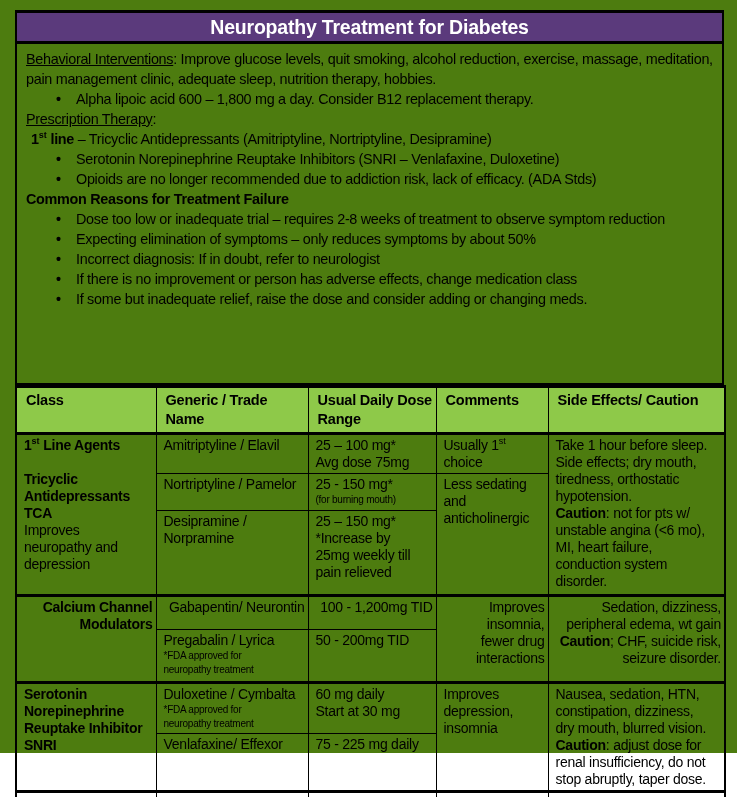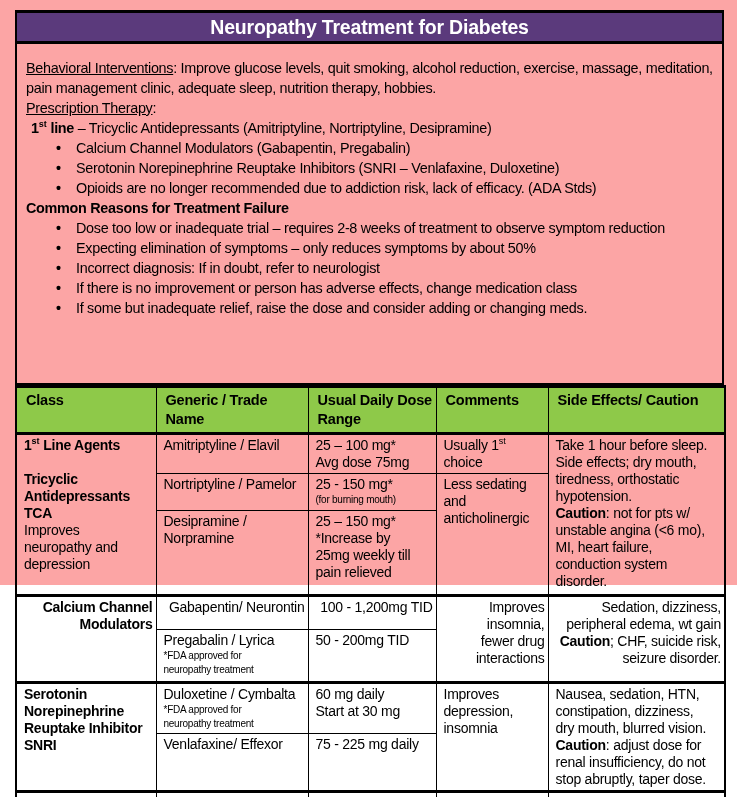--- a/index.html
+++ b/index.html
@@ -1,37 +1,37 @@
 <!DOCTYPE html>
 <html style="--header-purple: #5B3A7C; --table-green: #8EC949;"><head>
 <meta charset="utf-8">
 <style>
   * { margin:0; padding:0; box-sizing:border-box; }
   html,body { background:#fff; }
   body {
     width:737px; height:797px; overflow:hidden;
     font-family:"Liberation Sans", sans-serif; color:#000;
   }
-  .page { width:737px; height:585px; padding:10px 13px 0 15px; background:#fca5a5; }
+  .page { width:737px; height:753px; padding:10px 13px 0 15px; background:#4d7c0f; }
 
   
   .title-bar {
     border:2px solid #000; border-top:3px solid #000; border-bottom:0;
     background:var(--header-purple, #5B3A7C);
     height:31px; display:flex; align-items:center; justify-content:center;
   }
   .title-bar h1 {
     color:#fff; font-size:19.5px; font-weight:bold; letter-spacing:-0.2px;
   }
 
   
   .intro {
     border:2px solid #000; border-top:3px solid #000;
     height:344px; overflow:hidden;
-    padding:14px 8px 0 9px;
+    padding:5px 8px 0 9px;
     font-size:14.4px; line-height:20px; letter-spacing:-0.3px;
   }
   .intro p { margin:0; }
   .u { text-decoration:underline; }
   .b { font-weight:bold; }
   .nw { white-space:nowrap; }
   .indent { padding-left:5px; }
   .bullets { list-style:none; }
   .bullets li { position:relative; padding-left:50px; white-space:nowrap; }
   .bullets li::before {
@@ -76,26 +76,28 @@
 
 <div class="page">
 
   <header class="title-bar">
     <h1>Neuropathy Treatment for Diabetes</h1>
   </header>
 
   <section class="intro">
     <p><span class="u">Behavioral Interventions</span><span>: Improve glucose levels, quit smoking, alcohol reduction, exercise, massage, meditation, pain management clinic, adequate sleep, nutrition therapy, hobbies.</span></p>
 
+    <ul class="bullets">
+      <li>Alpha lipoic acid 600 – 1,800 mg a day. Consider B12 replacement therapy.</li>
+    </ul>
 
     <p class="nw"><span class="u">Prescription Therapy</span><span>:</span></p>
 
     <p class="nw indent"><span class="b"><span>1</span><sup>st</sup><span> line</span></span><span> – Tricyclic Antidepressants (Amitriptyline, Nortriptyline, Desipramine)</span></p>
     <ul class="bullets">
-      <li>Calcium Channel Modulators (Gabapentin, Pregabalin)</li>
       <li>Serotonin Norepinephrine Reuptake Inhibitors (SNRI – Venlafaxine, Duloxetine)</li>
     </ul>
 
     <ul class="bullets">
       <li>Opioids are no longer recommended due to addiction risk, lack of efficacy. (ADA Stds)</li>
     </ul>
 
     <p class="b nw">Common Reasons for Treatment Failure</p>
     <ul class="bullets">
       <li>Dose too low or inadequate trial – requires 2-8 weeks of treatment to observe symptom reduction</li>

